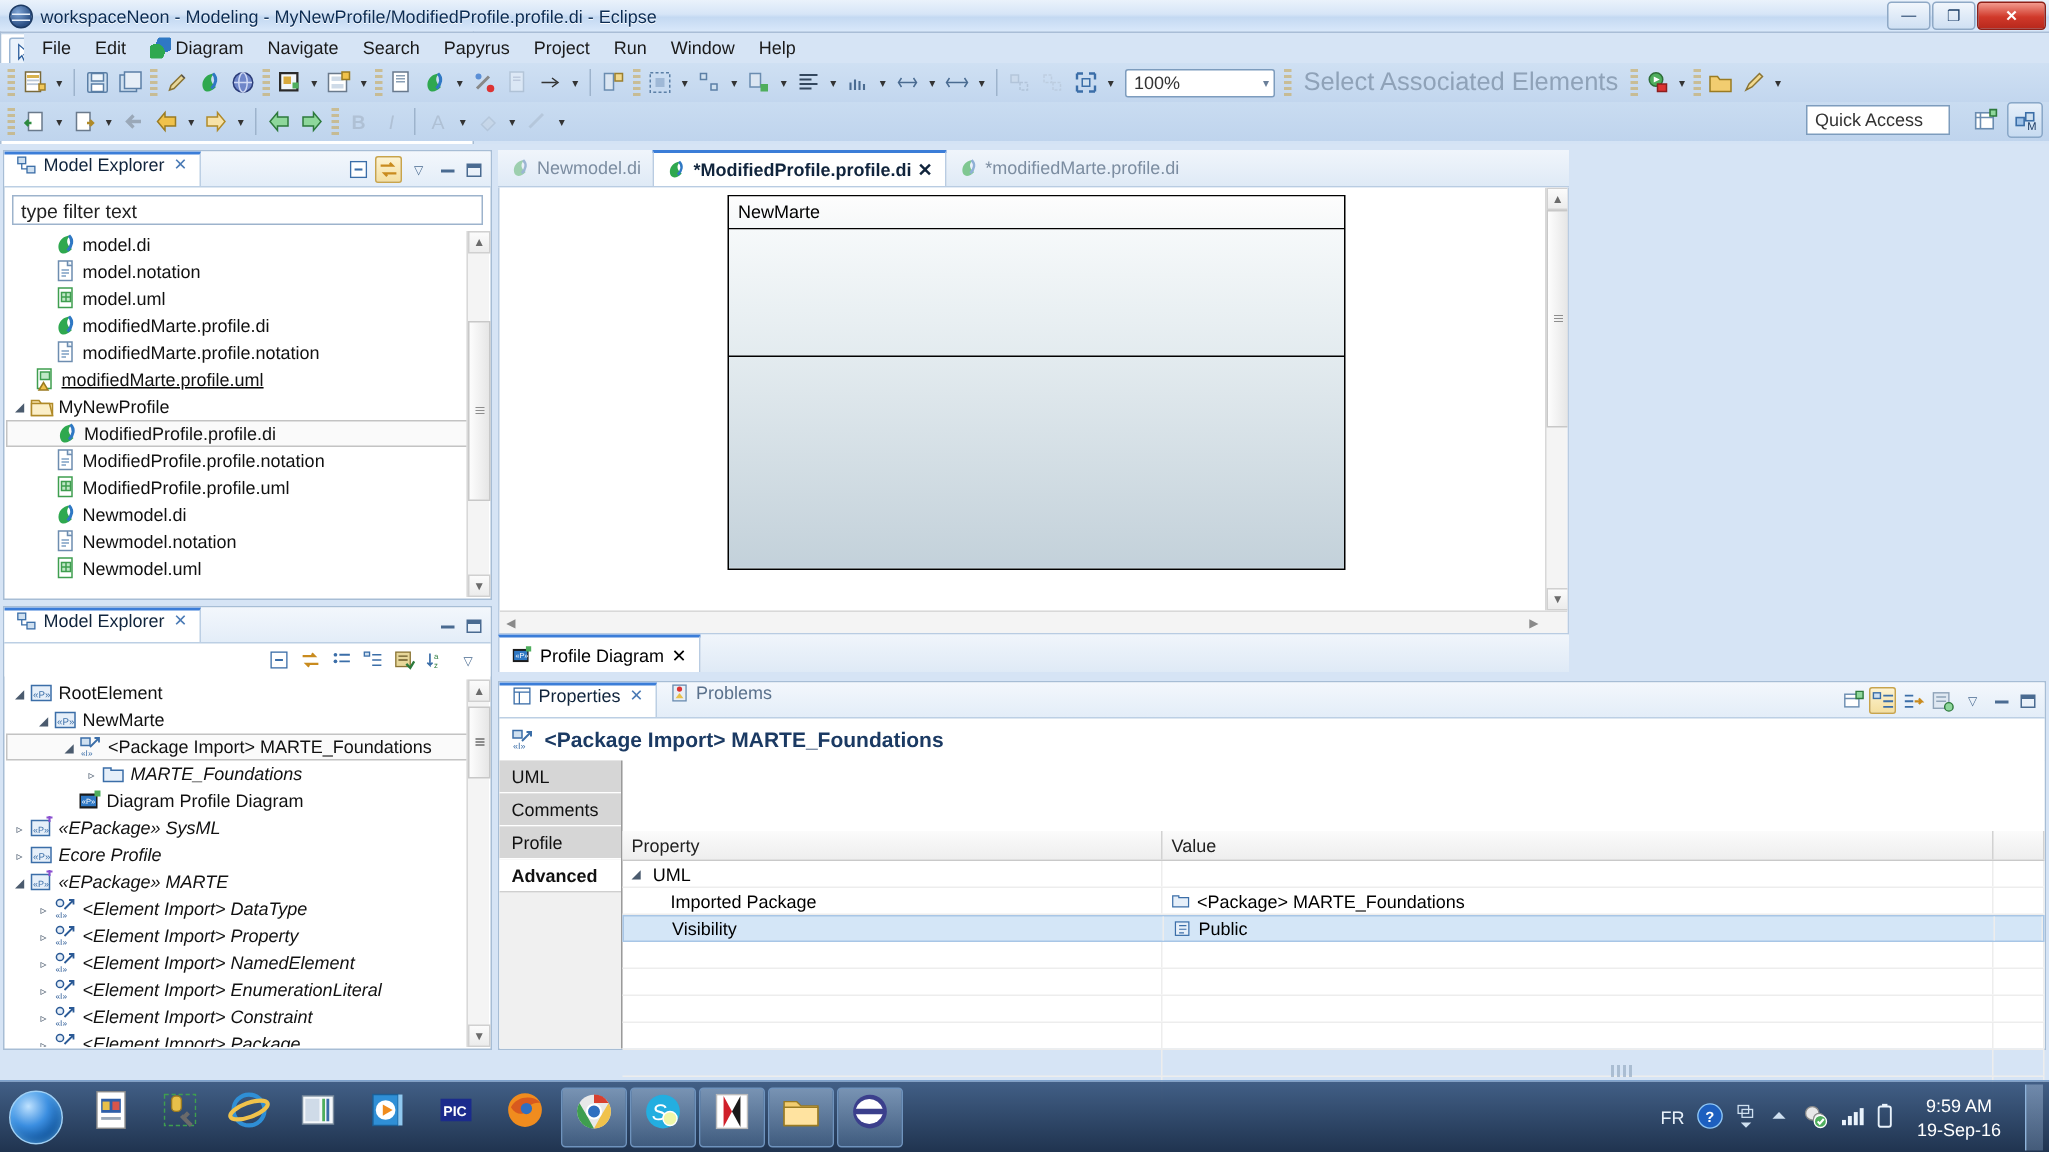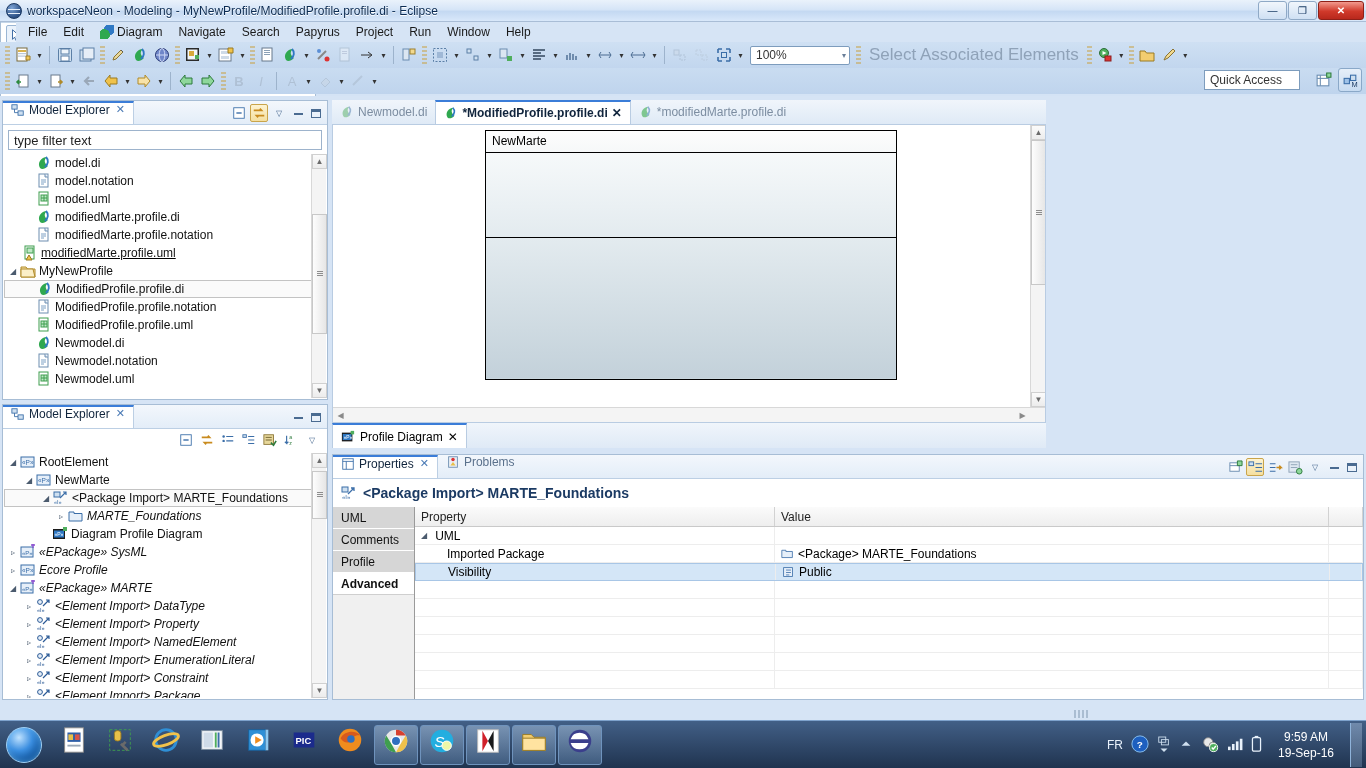--- a/index.html
+++ b/index.html
@@ -240,21 +240,21 @@
   #props { left: 332px; top: 454px; width: 1032px; height: 246px; }
   .props-title { height: 28px; display: flex; align-items: center; gap: 6px; padding-left: 8px; background: #fff; }
   .props-title .t { font-size: 14px; font-weight: bold; color: #1b3a63; }
   .props-body { position: absolute; left: 0; top: 52px; right: 0; bottom: 0; display: flex; background: #fff; }
   .props-tabs { width: 82px; flex: none; border-right: 1px solid #9a9a9a; background: #f0f0f0; }
   .ptab {
     height: 22px; display: flex; align-items: center; padding-left: 8px; font-size: 12px; color: #111;
     background: #d6d6d6; border-bottom: 1px solid #fff;
   }
   .ptab.active { background: #fff; font-weight: bold; border-bottom: 1px solid #cfcfcf; }
-  .props-table { flex: 1; position: relative; }
+  .props-table { flex: 1; position: relative; margin-top: 47px; }
   .pt-head {
     height: 20px; display: flex; background: linear-gradient(to bottom,#fbfbfb,#eeeeee);
     border-bottom: 1px solid #c9c9c9; font-size: 12px; color: #222;
   }
   .pt-head .c { display: flex; align-items: center; padding-left: 6px; border-right: 1px solid #d2d2d2; }
   .pt-row { height: 18px; display: flex; font-size: 12px; border-bottom: 1px solid #ededed; }
   .pt-row.sel { background: #d4e6f7; border: 1px solid #a8c6e6; }
   .pt-row .c { display: flex; align-items: center; gap: 4px; border-right: 1px solid #ededed; overflow: hidden; white-space: nowrap; }
   .pt-row .c.p { padding-left: 6px; }
   .pt-row .c.v { padding-left: 6px; }

